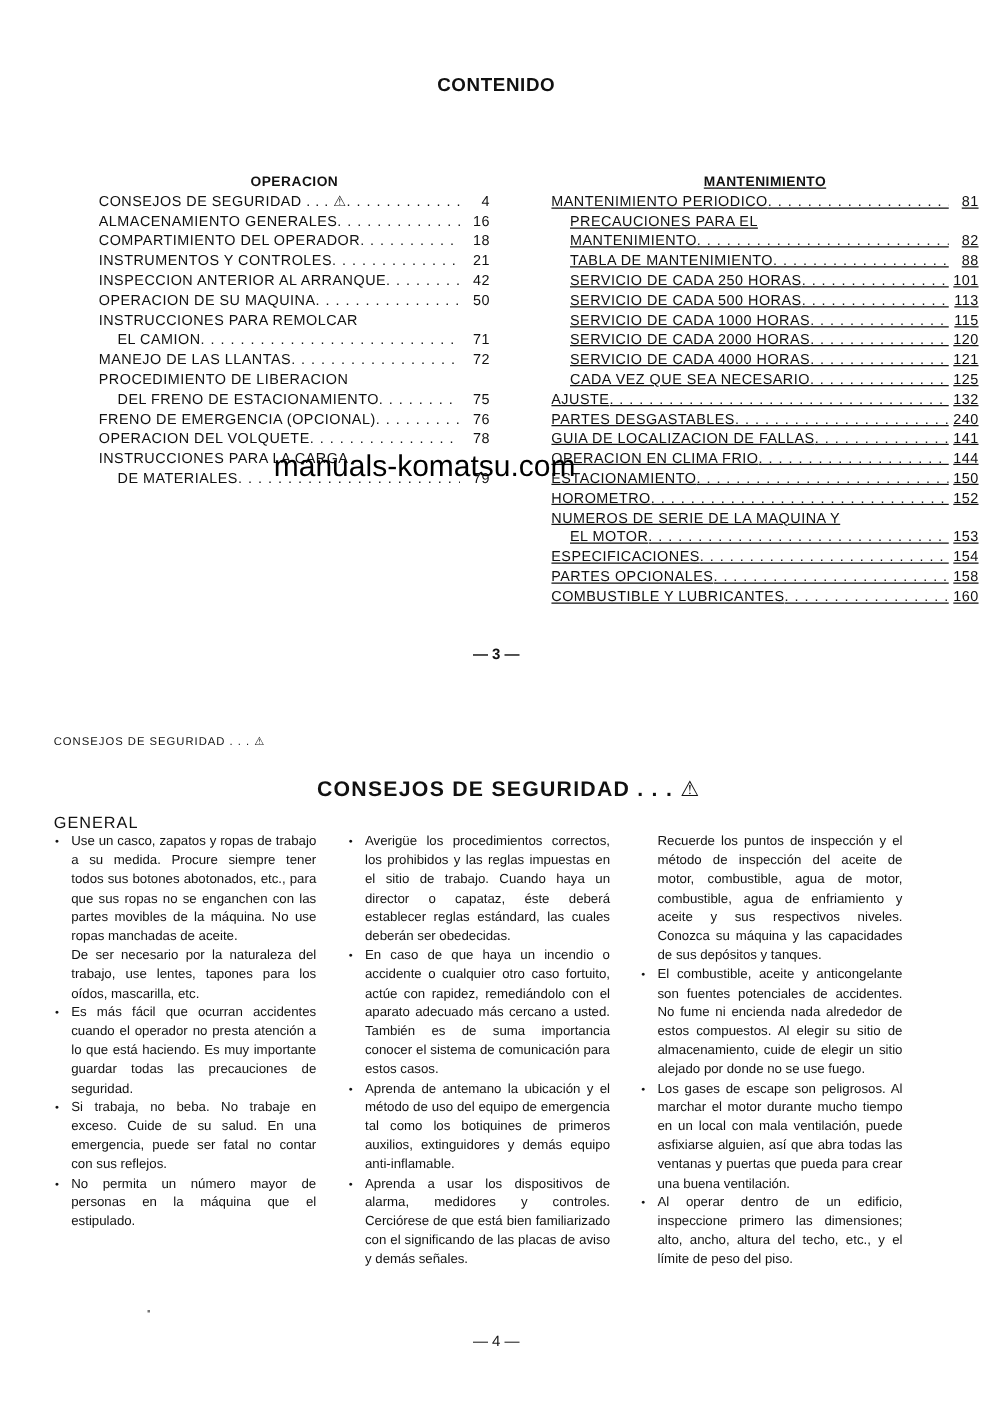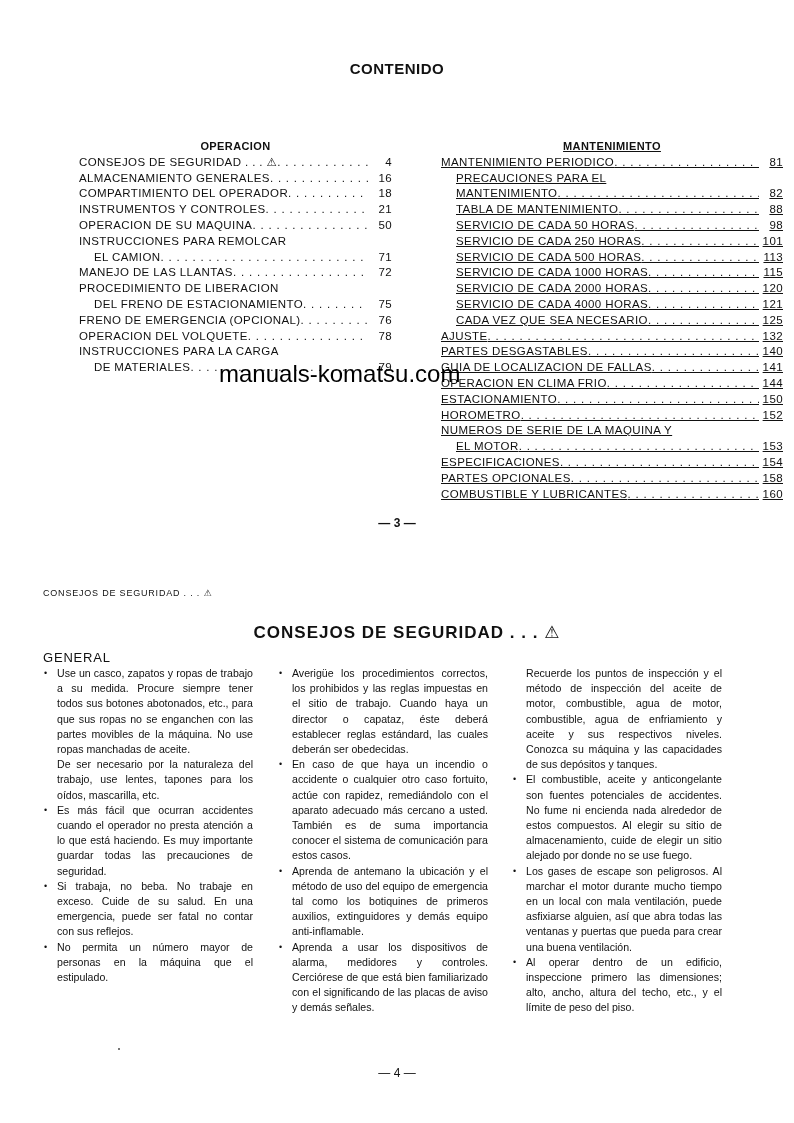--- a/index.html
+++ b/index.html
@@ -67,20 +67,25 @@
           <span class="toc-label">COMPARTIMIENTO DEL OPERADOR</span>
           <span class="toc-dots"></span>
           <span class="toc-page">18</span>
         </div>
         <div class="toc-row">
           <span class="toc-label">INSTRUMENTOS Y CONTROLES</span>
           <span class="toc-dots"></span>
           <span class="toc-page">21</span>
         </div>
         <div class="toc-row">
+          <span class="toc-label">INSPECCION ANTERIOR AL ARRANQUE</span>
+          <span class="toc-dots"></span>
+          <span class="toc-page">42</span>
+        </div>
+        <div class="toc-row">
           <span class="toc-label">OPERACION DE SU MAQUINA</span>
           <span class="toc-dots"></span>
           <span class="toc-page">50</span>
         </div>
         <div class="toc-row nodots">
           <span class="toc-label">INSTRUCCIONES PARA REMOLCAR</span>
           <span class="toc-dots"></span>
           <span class="toc-page"></span>
         </div>
         <div class="toc-row indent">
@@ -143,25 +148,20 @@
           <span class="toc-label">MANTENIMIENTO</span>
           <span class="toc-dots"></span>
           <span class="toc-page">82</span>
         </div>
         <div class="toc-row indent">
           <span class="toc-label">TABLA DE MANTENIMIENTO</span>
           <span class="toc-dots"></span>
           <span class="toc-page">88</span>
         </div>
         <div class="toc-row indent">
-          <span class="toc-label">SERVICIO DE CADA 50 HORAS</span>
-          <span class="toc-dots"></span>
-          <span class="toc-page">98</span>
-        </div>
-        <div class="toc-row indent">
           <span class="toc-label">SERVICIO DE CADA 250 HORAS</span>
           <span class="toc-dots"></span>
           <span class="toc-page">101</span>
         </div>
         <div class="toc-row indent">
           <span class="toc-label">SERVICIO DE CADA 500 HORAS</span>
           <span class="toc-dots"></span>
           <span class="toc-page">113</span>
         </div>
         <div class="toc-row indent">
@@ -185,21 +185,21 @@
           <span class="toc-page">125</span>
         </div>
         <div class="toc-row">
           <span class="toc-label">AJUSTE</span>
           <span class="toc-dots"></span>
           <span class="toc-page">132</span>
         </div>
         <div class="toc-row">
           <span class="toc-label">PARTES DESGASTABLES</span>
           <span class="toc-dots"></span>
-          <span class="toc-page">140</span>
+          <span class="toc-page">240</span>
         </div>
         <div class="toc-row">
           <span class="toc-label">GUIA DE LOCALIZACION DE FALLAS</span>
           <span class="toc-dots"></span>
           <span class="toc-page">141</span>
         </div>
         <div class="toc-row">
           <span class="toc-label">OPERACION EN CLIMA FRIO</span>
           <span class="toc-dots"></span>
           <span class="toc-page">144</span>

